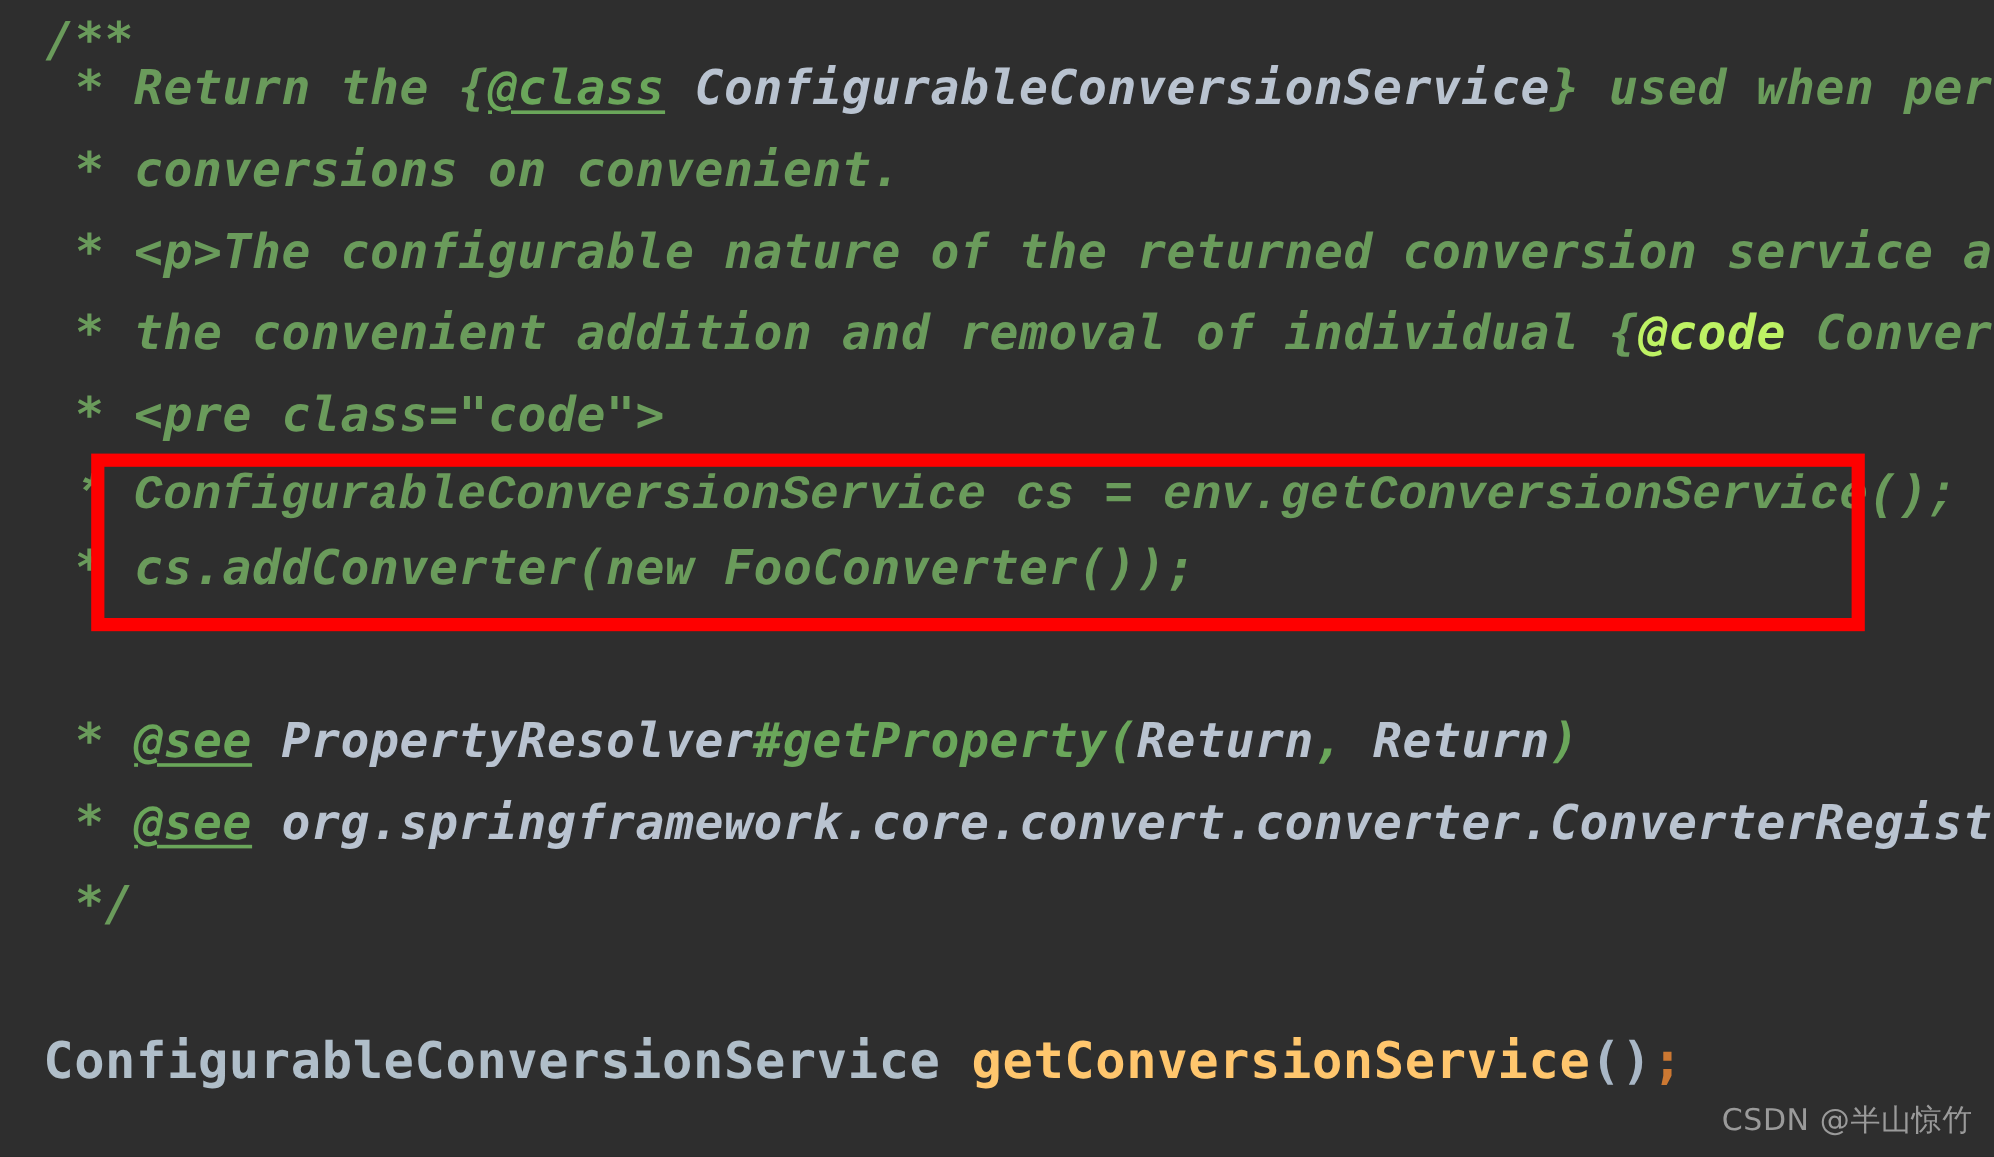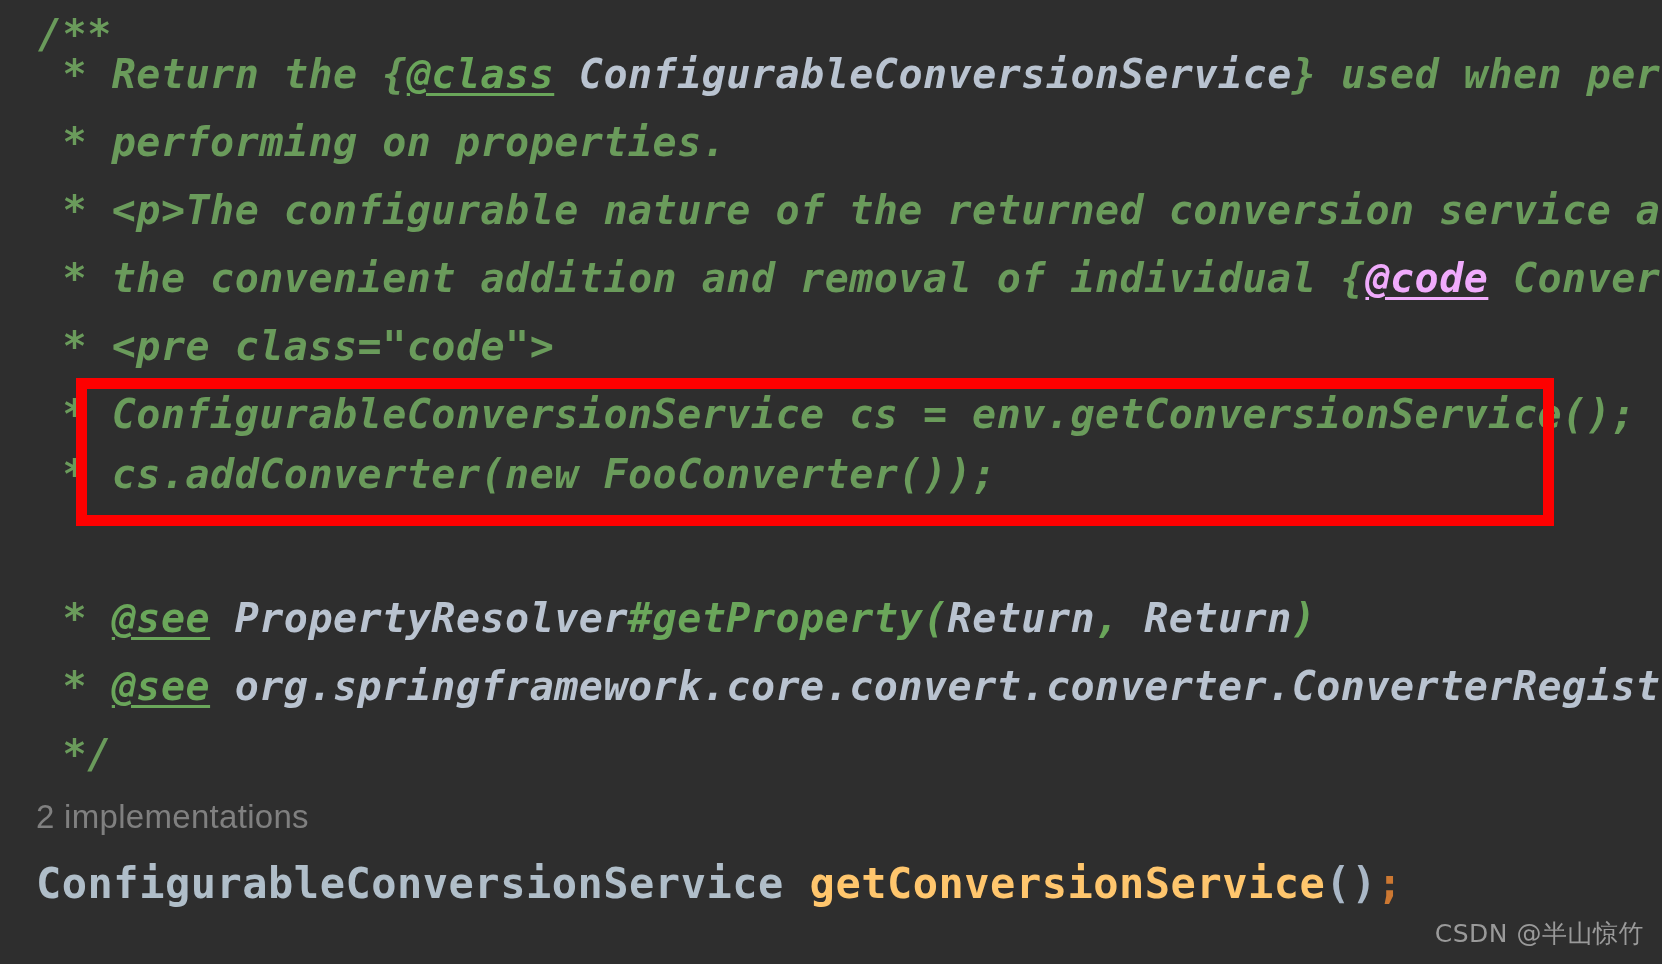--- a/index.html
+++ b/index.html
@@ -34,21 +34,21 @@
     line-height: 68px;
     letter-spacing: 0.5px;
     font-style: italic;
     font-weight: 600;
     color: #629755;
   }
 
   
   .tok-comment   { color: #6a9b5b; }
   .tok-tag       { color: #6aa65a; text-decoration: underline; text-underline-offset: 5px; text-decoration-thickness: 3px; }
-  .tok-tag-bold  { color: #f0abfc; font-weight: 800; text-decoration: underline; text-underline-offset: 5px; text-decoration-thickness: 3px; }
+  .tok-tag-bold  { color: #bef264; font-weight: 800; text-underline-offset: 5px; text-decoration-thickness: 3px; }
   .tok-ref       { color: #b9c3d0; }
   .tok-member    { color: #6aa65a; }
 
   
   #impl-hint {
     position: absolute;
     left: 36px;
     top: 794px;
     font-family: "Liberation Sans", "DejaVu Sans", sans-serif;
     font-size: 33px;
@@ -101,32 +101,31 @@
 </style>
 </head>
 <body>
 
 <div id="screen">
 
   <div id="editor">
 
   <div class="code-line" style="top: 0px;"><span class="tok-comment">/**</span></div>
       <div class="code-line" style="top: 40px;"><span class="tok-comment"> * Return the {</span><span class="tok-tag">@class</span><span class="tok-comment"> </span><span class="tok-ref">ConfigurableConversionService</span><span class="tok-comment">} used when performing t</span></div>
-      <div class="code-line" style="top: 108px;"><span class="tok-comment"> * performing on properties.</span></div>
+      <div class="code-line" style="top: 108px;"><span class="tok-comment"> * conversions on convenient.</span></div>
       <div class="code-line" style="top: 176px;"><span class="tok-comment"> * &lt;p&gt;The configurable nature of the returned conversion service allows fo</span></div>
       <div class="code-line" style="top: 244px;"><span class="tok-comment"> * the convenient addition and removal of individual {</span><span class="tok-tag-bold">@code</span><span class="tok-comment"> Converter} ins</span></div>
       <div class="code-line" style="top: 312px;"><span class="tok-comment"> * &lt;pre class="code"&gt;</span></div>
-      <div class="code-line" style="top: 380px;"><span class="tok-comment"> * ConfigurableConversionService cs = env.getConversionService();</span></div>
+      <div class="code-line" style="top: 380px; font-family: Liberation Mono, monospace;"><span class="tok-comment"> * ConfigurableConversionService cs = env.getConversionService();</span></div>
       <div class="code-line" style="top: 440px;"><span class="tok-comment"> * cs.addConverter(new FooConverter());</span></div>
       <div class="code-line" style="top: 584px;"><span class="tok-comment"> * </span><span class="tok-tag">@see</span><span class="tok-comment"> </span><span class="tok-ref">PropertyResolver</span><span class="tok-member">#getProperty(</span><span class="tok-ref">Return</span><span class="tok-member">, </span><span class="tok-ref">Return</span><span class="tok-member">)</span></div>
       <div class="code-line" style="top: 652px;"><span class="tok-comment"> * </span><span class="tok-tag">@see</span><span class="tok-comment"> </span><span class="tok-ref">org.springframework.core.convert.converter.ConverterRegistry</span></div>
       <div class="code-line" style="top: 720px;"><span class="tok-comment"> */</span></div>
     </div>
 
-  <div id="impl-hint">2 implementations</div>
 
   <div id="signature"><span class="sig-type">ConfigurableConversionService</span><span class="sig-type"> </span><span class="sig-method">getConversionService</span><span class="sig-paren">()</span><span class="sig-semi">;</span></div>
 
   <div id="redbox" style="left: 76px; top: 378px; width: 1478px; height: 148px; border-color: rgb(254, 0, 0);"></div>
 
   <div id="watermark">CSDN @半山惊竹</div>
 
 </div>
 
 </body></html>

